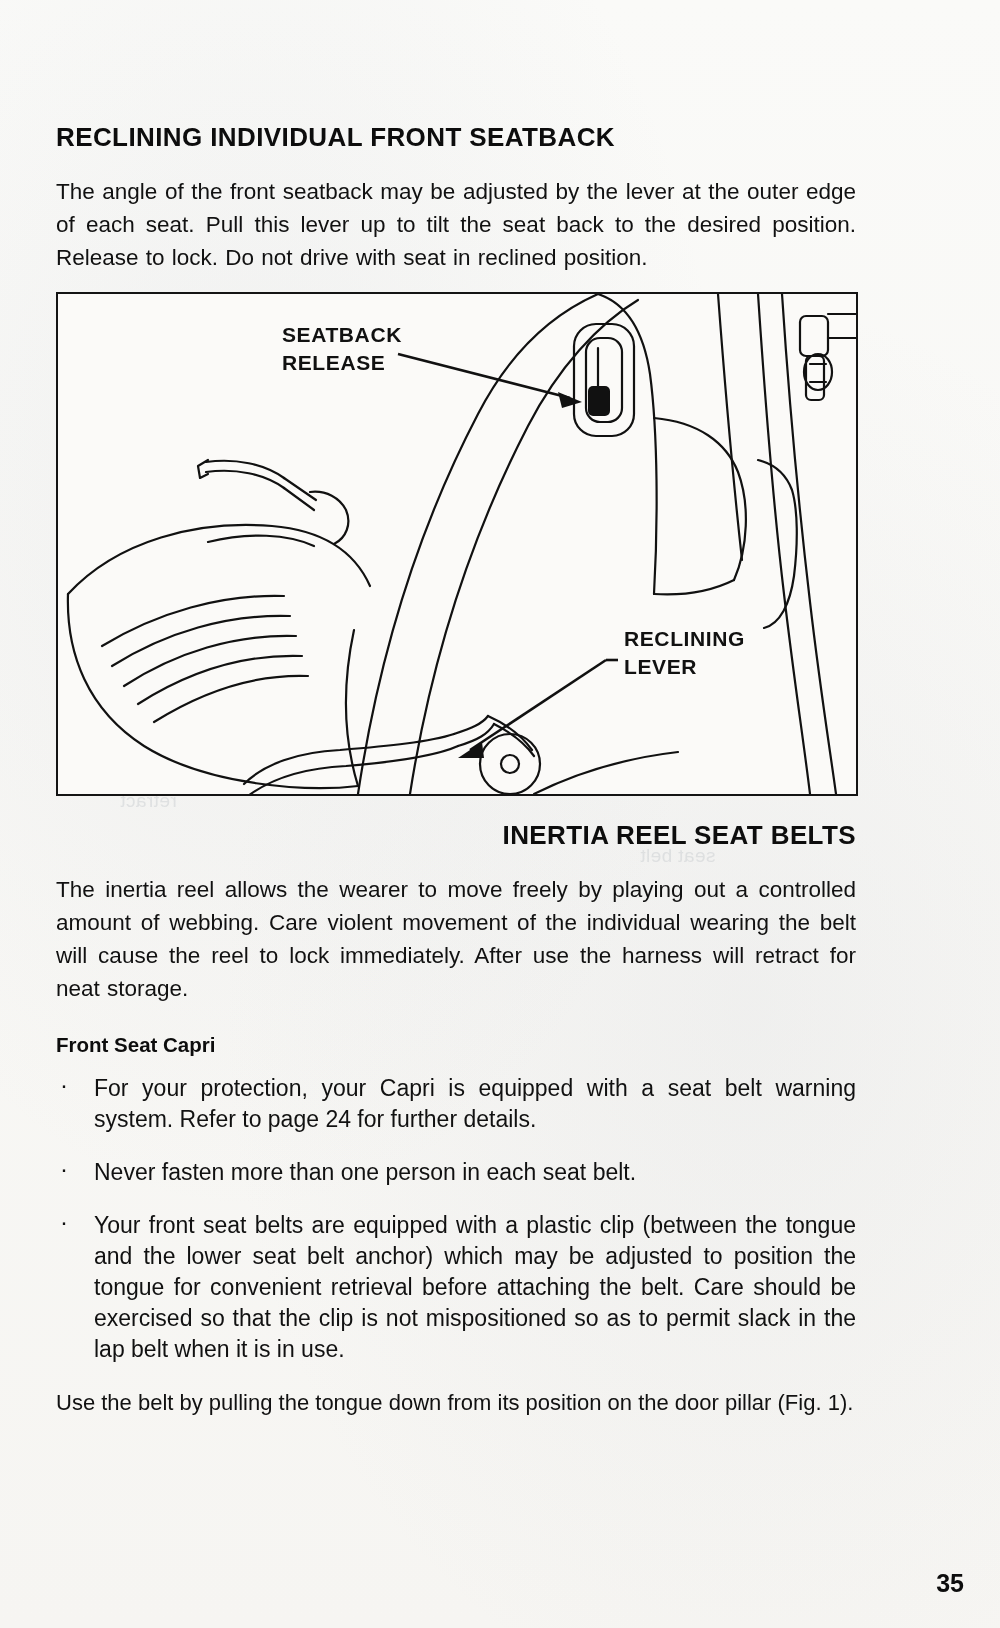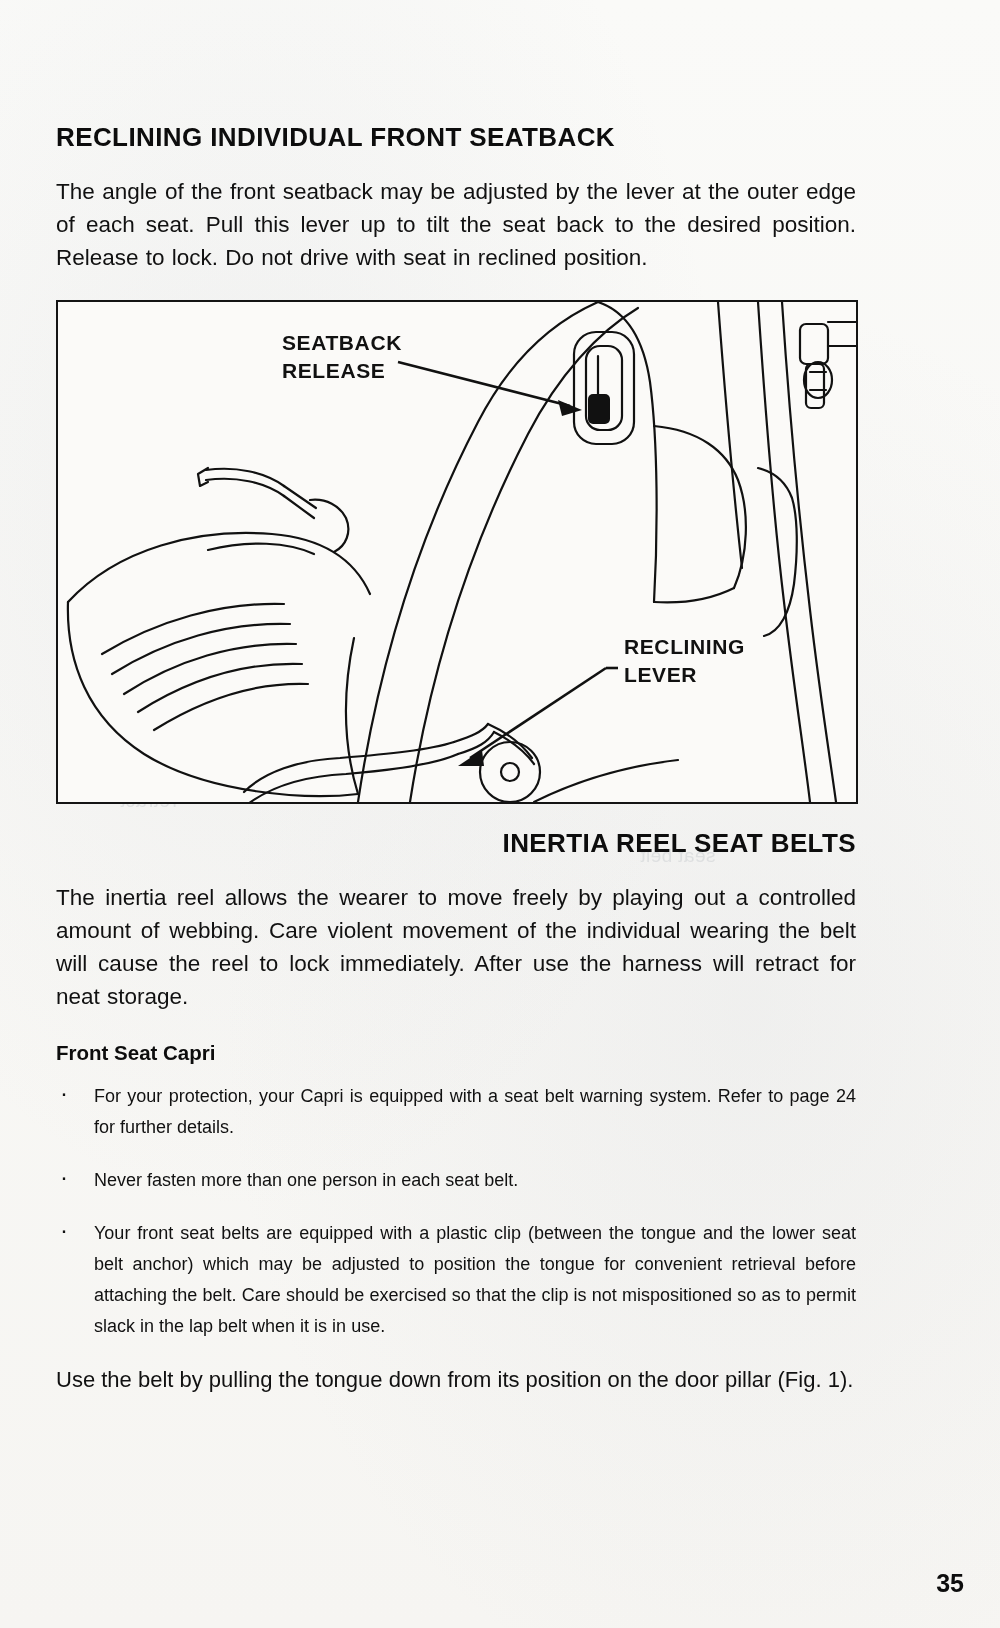--- a/index.html
+++ b/index.html
@@ -80,21 +80,21 @@
     margin: 28px 0 0 0;
     color: #0d0d0d;
   }
   ul.bullets {
     list-style: none;
     margin: 16px 0 0 0;
     padding: 0;
   }
   ul.bullets li {
     position: relative;
-    font-size: 18px;
+    font-size: 23px;
     line-height: 31px;
     text-align: justify;
     margin: 0 0 22px 0;
     padding-left: 38px;
     color: #111111;
   }
   ul.bullets li:before {
     content: "·";
     position: absolute;
     left: 4px;
@@ -103,21 +103,21 @@
     color: #111111;
   }
   p.tight {
     font-size: 22px;
     line-height: 32px;
     text-align: justify;
     margin: 4px 0 0 0;
   }
   .figure {
     position: relative;
-    margin-top: 26px;
+    margin-top: 18px;
     width: 798px;
     height: 500px;
     border: 2px solid #141414;
     background: #fbfaf8;
     overflow: hidden;
   }
   .figure svg { display: block; }
   .page-number {
     position: absolute;
     right: 36px;

